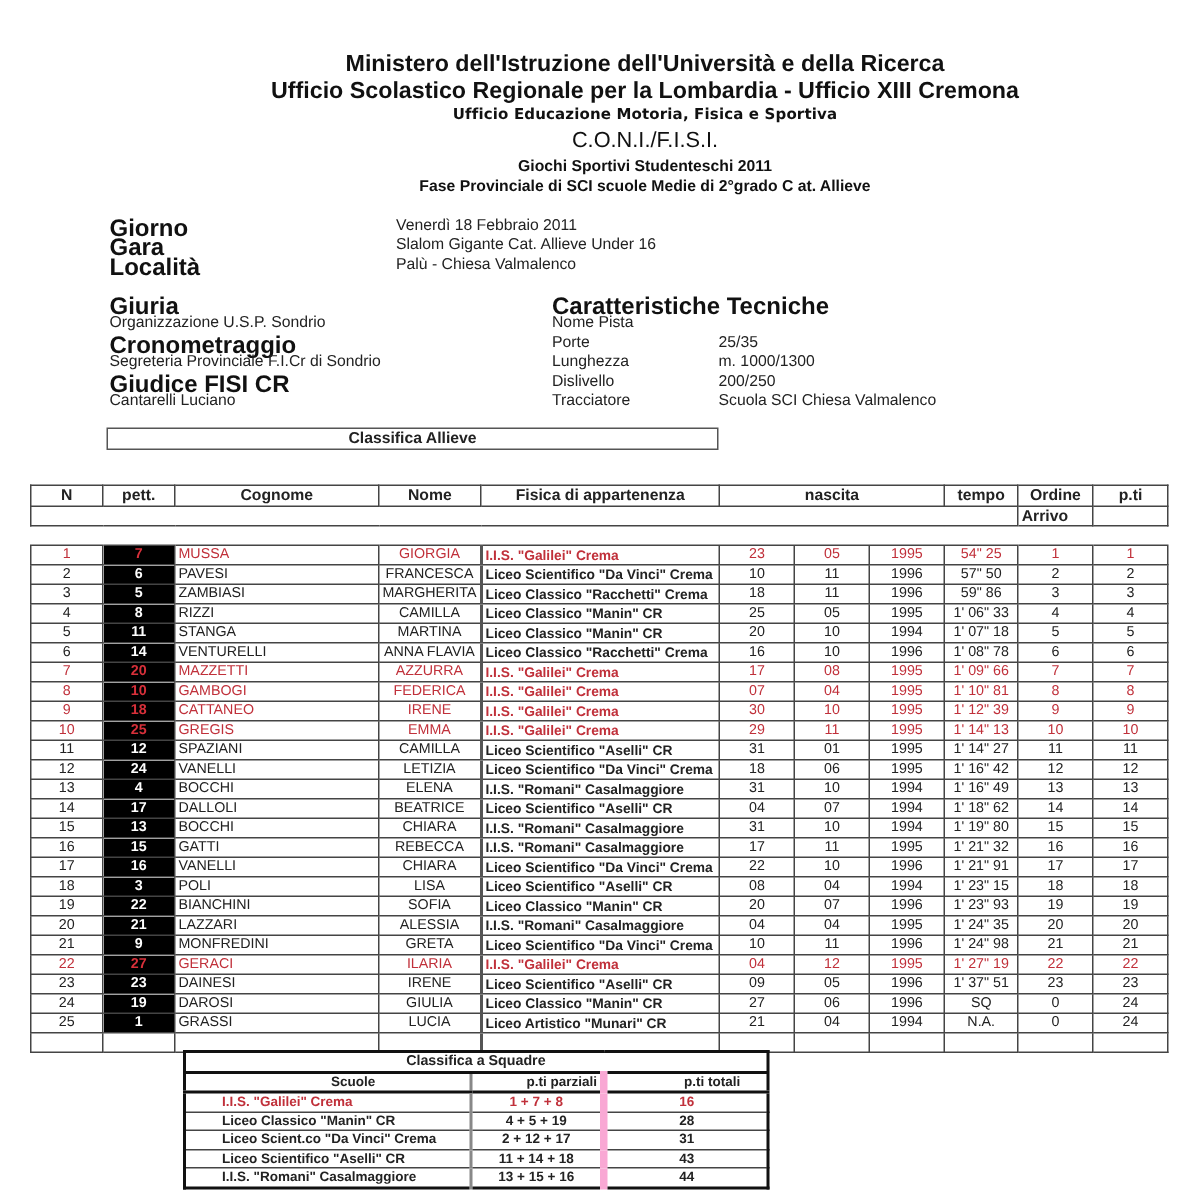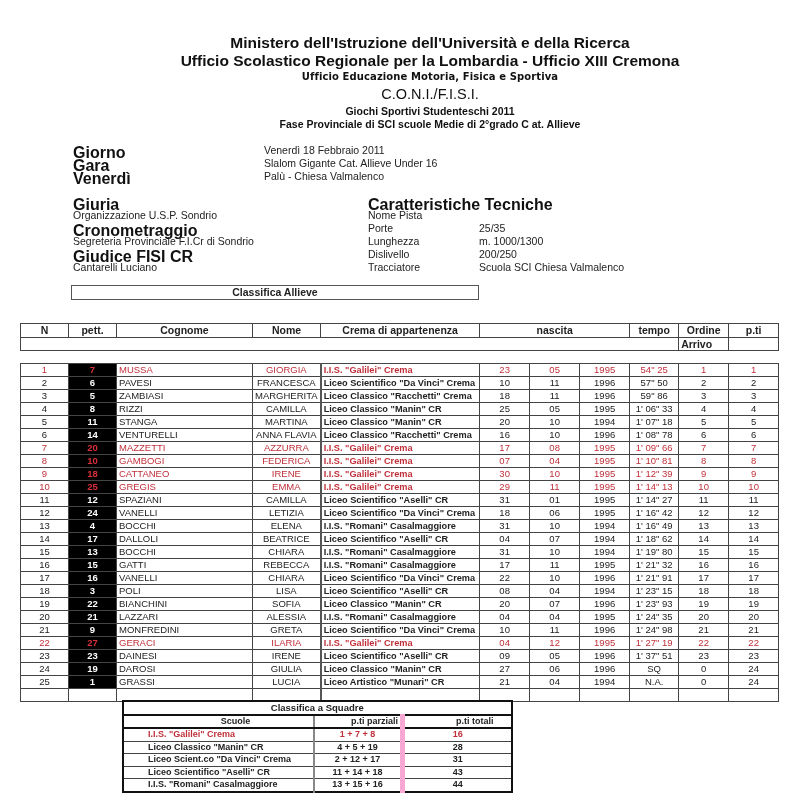--- a/index.html
+++ b/index.html
@@ -53,21 +53,21 @@
 <div id="h2" class="abs">Ufficio Scolastico Regionale per la Lombardia - Ufficio XIII Cremona</div>
 <div id="h3" class="abs">Ufficio Educazione Motoria, Fisica e Sportiva</div>
 <div id="h4" class="abs">C.O.N.I./F.I.S.I.</div>
 <div id="h5" class="abs">Giochi Sportivi Studenteschi 2011</div>
 <div id="h6" class="abs">Fase Provinciale di SCI  scuole Medie di 2°grado C at. Allieve</div>
 
 <div class="abs lbl" style="left:73px;top:144px;">Giorno</div>
 <div class="abs val" style="left:264px;top:144px;">Venerdì 18 Febbraio 2011</div>
 <div class="abs lbl" style="left:73px;top:157px;">Gara</div>
 <div class="abs val" style="left:264px;top:157px;">Slalom Gigante Cat. Allieve Under 16</div>
-<div class="abs lbl" style="left:73px;top:170px;">Venerdì</div>
+<div class="abs lbl" style="left:73px;top:170px;">Località</div>
 <div class="abs val" style="left:264px;top:170px;">Palù - Chiesa Valmalenco</div>
 
 <div class="abs lbl" style="left:73px;top:196px;">Giuria</div>
 <div class="abs val" style="left:73px;top:209px;">Organizzazione U.S.P.  Sondrio</div>
 <div class="abs lbl" style="left:73px;top:222px;">Cronometraggio</div>
 <div class="abs val" style="left:73px;top:235px;">Segreteria Provinciale F.I.Cr di Sondrio</div>
 <div class="abs lbl" style="left:73px;top:248px;">Giudice FISI CR</div>
 <div class="abs val" style="left:73px;top:261px;">Cantarelli Luciano</div>
 
 <div class="abs lbl" style="left:368px;top:196px;">Caratteristiche Tecniche</div>
@@ -97,21 +97,21 @@
     <col style="width:49px">
       <col style="width:50px">
       <col style="width:50px">
   </colgroup>
   <tbody id="res-body">
     <tr class="hdr">
       <td>N</td>
       <td>pett.</td>
       <td>Cognome</td>
       <td>Nome</td>
-      <td>Crema di appartenenza</td>
+      <td>Fisica di appartenenza</td>
       <td colspan="3">nascita</td>
       <td>tempo</td>
       <td>Ordine</td>
       <td>p.ti</td>
     </tr>
     <tr class="hdr2">
       <td colspan="9" style="border:none;border-left:1px solid #444;border-bottom:1px solid #444;"></td>
       <td class="ordine" style="font-weight:bold;font-size:10.5px;border-top:none;">Arrivo</td>
       <td style="border-top:none;"></td>
     </tr>

